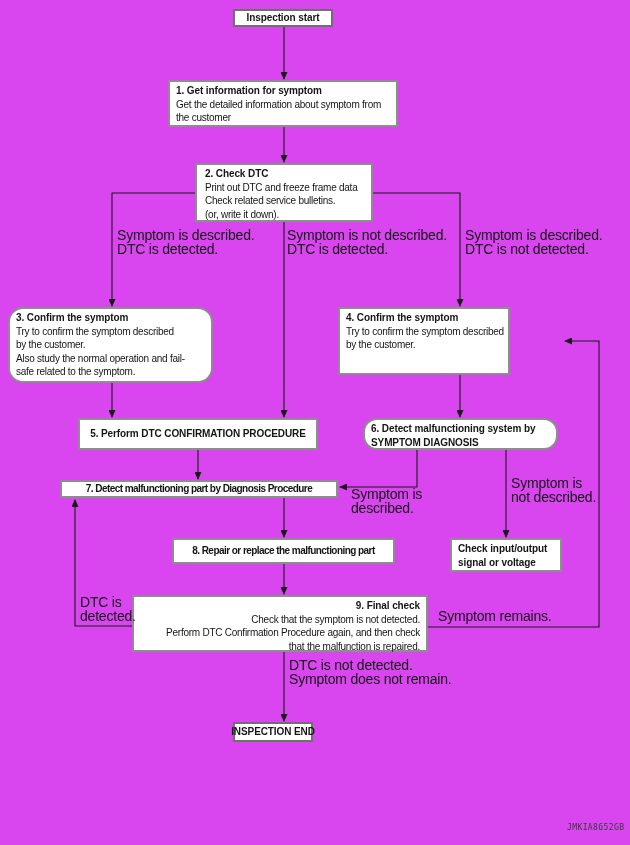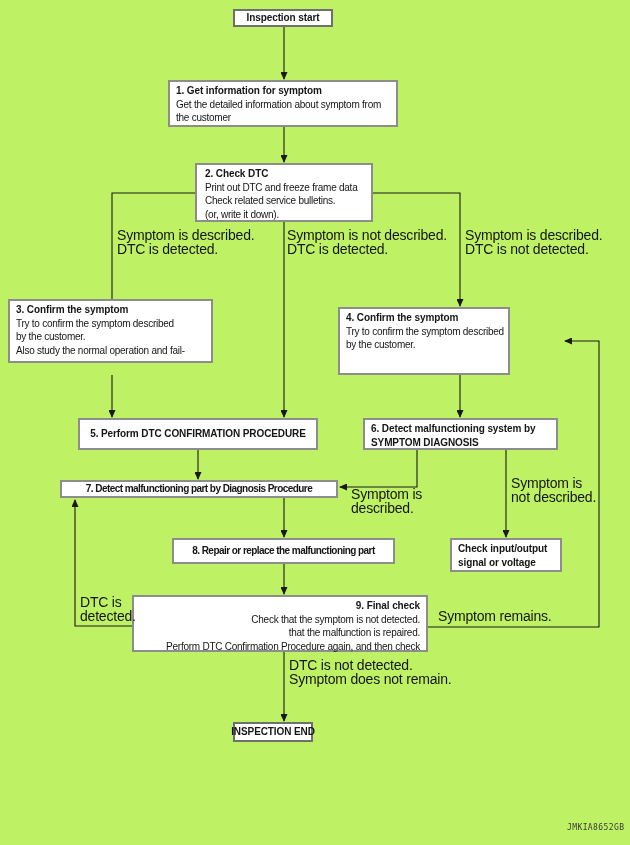--- a/index.html
+++ b/index.html
@@ -1,20 +1,20 @@
 <!DOCTYPE html>
 <html><head>
 <meta charset="utf-8">
 <style>
   html, body { margin: 0; padding: 0; background: #fff; }
   .canvas {
     position: relative;
     width: 630px;
     height: 845px;
-    background: #bef264;
+    background: #d946ef;
     font-family: "Liberation Sans", sans-serif;
     color: #151515;
     overflow: hidden;
   }
   svg.wires { position: absolute; left: 0; top: 0; }
   .node {
     position: absolute;
     background: #fff;
     border: 2px solid #8d8d8d;
     box-sizing: border-box;
@@ -89,55 +89,56 @@
     <div>the customer</div>
   </div>
 
   <div class="node" style="left:195px; top:163px; width:178px; height:59px;padding-left:8px;">
     <div class="title">2. Check DTC</div>
     <div>Print out DTC and freeze frame data</div>
     <div>Check related service bulletins.</div>
     <div>(or, write it down).</div>
   </div>
 
-  <div class="node" style="left:8px; top:299px; width:205px; height:64px;">
+  <div class="node" style="left:8px; top:307px; width:205px; height:76px;border-radius:15px;">
     <div class="title">3. Confirm the symptom</div>
     <div>Try to confirm the symptom described</div>
     <div>by the customer.</div>
     <div>Also study the normal operation and fail-</div>
+    <div>safe related to the symptom.</div>
   </div>
 
   <div class="node" style="left:338px; top:307px; width:172px; height:68px;">
     <div class="title">4. Confirm the symptom</div>
     <div>Try to confirm the symptom described</div>
     <div>by the customer.</div>
   </div>
 
   <div class="node center" style="left:78px; top:418px; width:240px; height:32px;">
     <div class="title">5. Perform DTC CONFIRMATION PROCEDURE</div>
   </div>
 
-  <div class="node" style="left:363px; top:418px; width:195px; height:32px;">
+  <div class="node" style="left:363px; top:418px; width:195px; height:32px;border-radius:14px;">
     <div class="title">6. Detect malfunctioning system by</div>
     <div class="title">SYMPTOM DIAGNOSIS</div>
   </div>
 
   <div class="node center tight" style="left:60px; top:480px; width:278px; height:18px;">
     <div class="title">7. Detect malfunctioning part by Diagnosis Procedure</div>
   </div>
 
   <div class="node center tight" style="left:172px; top:538px; width:223px; height:26px;">
     <div class="title">8. Repair or replace the malfunctioning part</div>
   </div>
 
   <div class="node" style="left:132px; top:595px; width:296px; height:57px;text-align:right;">
     <div class="title">9. Final check</div>
     <div>Check that the symptom is not detected.</div>
+    <div>Perform DTC Confirmation Procedure again, and then check</div>
     <div>that the malfunction is repaired.</div>
-    <div>Perform DTC Confirmation Procedure again, and then check</div>
   </div>
 
   <div class="node" style="left:450px; top:538px; width:112px; height:34px;">
     <div class="title">Check input/output</div>
     <div class="title">signal or voltage</div>
   </div>
 
   <div class="node terminal center" style="left:233px; top:722px; width:80px; height:20px;">
     <div class="title">INSPECTION END</div>
   </div>

